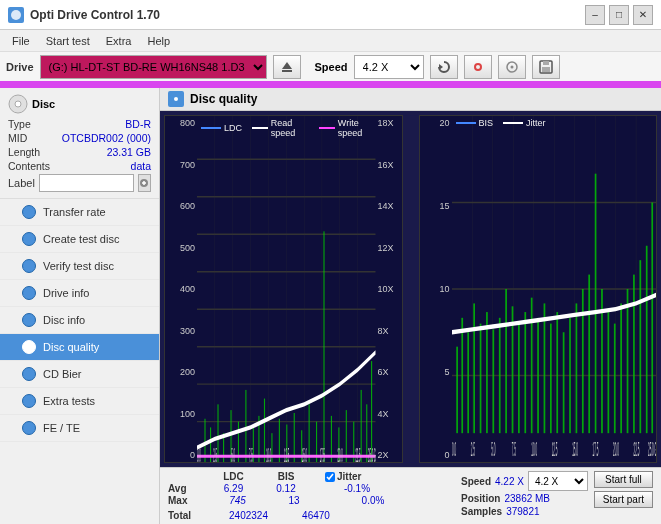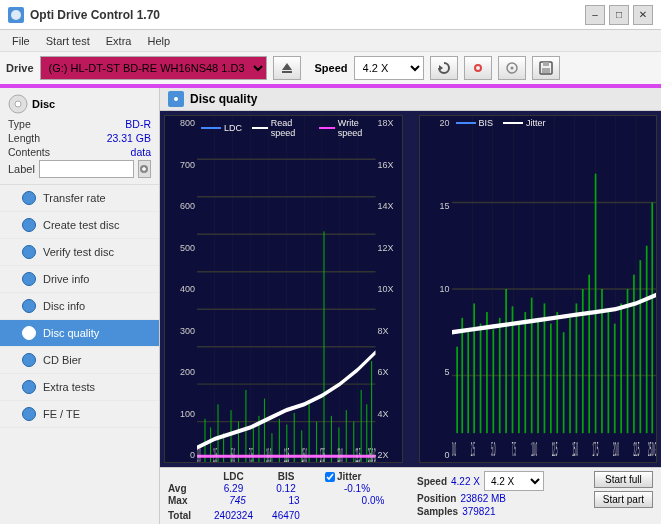--- a/index.html
+++ b/index.html
@@ -12,21 +12,21 @@
     .titlebar-title { font-size: 12px; font-weight: bold; color: #333; }
     .titlebar-controls { display: flex; gap: 4px; }
     .titlebar-btn { width: 20px; height: 20px; border: 1px solid #aaa; background: #e0e0e0; cursor: pointer; display: flex; align-items: center; justify-content: center; font-size: 10px; color: #333; }
     .titlebar-btn.close { background: #e0e0e0; }
 
     
     .menubar { background: #f0f0f0; height: 22px; display: flex; align-items: center; padding: 0 4px; border-bottom: 1px solid #ddd; }
     .menubar-item { padding: 2px 8px; cursor: pointer; font-size: 11px; color: #333; }
 
     
-    .toolbar { background: #f5f5f5; height: 36px; display: flex; align-items: center; padding: 0 6px; gap: 6px; border-bottom: 4px solid #d946ef; }
+    .toolbar { background: #f5f5f5; height: 36px; display: flex; align-items: center; padding: 0 6px; gap: 6px; border-bottom: 7px solid #d946ef; }
     .toolbar-label { font-weight: bold; font-size: 11px; color: #333; }
     .drive-select { height: 24px; font-size: 11px; border: 1px solid #aaa; background: #be185d; padding: 0 4px; min-width: 200px; }
     .toolbar-btn { height: 24px; padding: 0 6px; border: 1px solid #aaa; background: linear-gradient(to bottom, #fff, #e0e0e0); cursor: pointer; font-size: 11px; display: flex; align-items: center; justify-content: center; }
     .speed-label { font-weight: bold; font-size: 11px; margin-left: 8px; }
     .speed-select { height: 24px; font-size: 11px; border: 1px solid #aaa; background: white; padding: 0 4px; width: 70px; }
 
     
     .main { display: flex; height: calc(524px - 88px); }
 
     
@@ -152,20 +152,24 @@
           <circle cx="10" cy="10" r="9" fill="#e0e0e0" stroke="#aaa" stroke-width="1"></circle>
           <circle cx="10" cy="10" r="3" fill="white" stroke="#aaa" stroke-width="1"></circle>
         </svg>
         <span style="font-weight:bold;font-size:11px;">Disc</span>
       </div>
       <div class="disc-row">
         <span class="disc-row-label">Type</span>
         <span class="disc-row-value">BD-R</span>
       </div>
       <div class="disc-row">
+        <span class="disc-row-label">MID</span>
+        <span class="disc-row-value">OTCBDR002 (000)</span>
+      </div>
+      <div class="disc-row">
         <span class="disc-row-label">Length</span>
         <span class="disc-row-value">23.31 GB</span>
       </div>
       <div class="disc-row">
         <span class="disc-row-label">Contents</span>
         <span class="disc-row-value">data</span>
       </div>
       <div class="label-row">
         <span class="disc-row-label">Label</span>
         <input class="label-input" type="text" value="" style="">
@@ -468,21 +472,21 @@
           </div>
 
           <div style="display:grid; grid-template-columns:38px 55px 50px 14px 64px; gap:4px; margin-bottom:4px;">
             <span style="font-weight:bold;font-size:10px;color:#333;">Max</span>
             <span style="text-align:center;font-size:10px;color:#0000cc;font-style:italic;">745</span>
             <span style="text-align:center;font-size:10px;color:#0000cc;">13</span>
             <span></span>
             <span style="text-align:center;font-size:10px;color:#0000cc;">0.0%</span>
           </div>
 
-          <div style="display:grid; grid-template-columns:38px 55px 50px 14px 64px; gap:0;">
+          <div style="display:grid; grid-template-columns:38px 55px 50px 14px 64px; gap:15px;">
             <span style="font-weight:bold;font-size:10px;color:#333;">Total</span>
             <span style="text-align:center;font-size:10px;color:#0000cc;">2402324</span>
             <span style="text-align:center;font-size:10px;color:#0000cc;">46470</span>
             <span></span>
             <span></span>
           </div>
         </div>
 
         <div style="flex:1; display:flex; flex-direction:column; gap:2px; padding-left:8px;">
           <div style="display:flex;align-items:center;gap:4px;">

